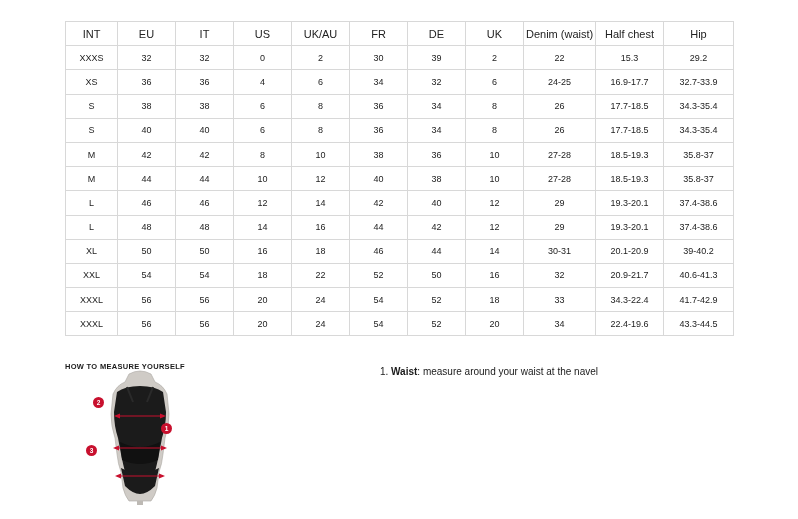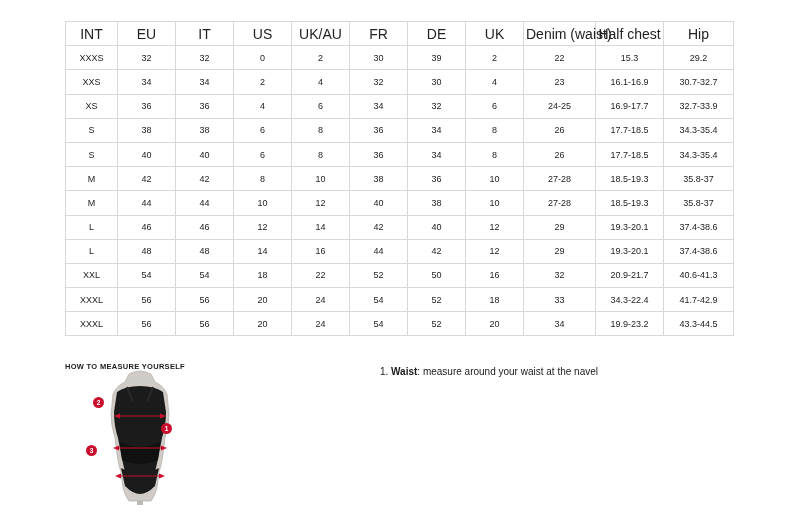--- a/index.html
+++ b/index.html
@@ -37,21 +37,21 @@
     height: 24.2px;
     font-size: 9px;
     font-weight: normal;
     text-align: center;
     vertical-align: middle;
     color: #222222;
     padding: 0 2px;
     white-space: nowrap;
   }
   table.size-table thead td {
-    font-size: 14px;
+    font-size: 11px;
     color: #222222;
   }
 
   
   .howto-title {
     position: absolute;
     left: 65px;
     top: 362px;
     font-size: 7.5px;
     font-weight: bold;
@@ -123,33 +123,20 @@
             <td>0</td>
             <td>2</td>
             <td>30</td>
             <td>39</td>
             <td>2</td>
             <td>22</td>
             <td>15.3</td>
             <td>29.2</td>
           </tr>
           <tr>
-            <td>XXS</td>
-            <td>34</td>
-            <td>34</td>
-            <td>2</td>
-            <td>4</td>
-            <td>32</td>
-            <td>30</td>
-            <td>4</td>
-            <td>23</td>
-            <td>16.1-16.9</td>
-            <td>30.7-32.7</td>
-          </tr>
-          <tr>
             <td>XS</td>
             <td>36</td>
             <td>36</td>
             <td>4</td>
             <td>6</td>
             <td>34</td>
             <td>32</td>
             <td>6</td>
             <td>24-25</td>
             <td>16.9-17.7</td>
@@ -227,20 +214,33 @@
             <td>14</td>
             <td>16</td>
             <td>44</td>
             <td>42</td>
             <td>12</td>
             <td>29</td>
             <td>19.3-20.1</td>
             <td>37.4-38.6</td>
           </tr>
           <tr>
+            <td>XL</td>
+            <td>50</td>
+            <td>50</td>
+            <td>16</td>
+            <td>18</td>
+            <td>46</td>
+            <td>44</td>
+            <td>14</td>
+            <td>30-31</td>
+            <td>20.1-20.9</td>
+            <td>39-40.2</td>
+          </tr>
+          <tr>
             <td>XXL</td>
             <td>54</td>
             <td>54</td>
             <td>18</td>
             <td>22</td>
             <td>52</td>
             <td>50</td>
             <td>16</td>
             <td>32</td>
             <td>20.9-21.7</td>
@@ -262,21 +262,21 @@
           <tr>
             <td>XXXL</td>
             <td>56</td>
             <td>56</td>
             <td>20</td>
             <td>24</td>
             <td>54</td>
             <td>52</td>
             <td>20</td>
             <td>34</td>
-            <td>19.9-23.2</td>
+            <td>22.4-19.6</td>
             <td>43.3-44.5</td>
           </tr>
         </tbody>
     </table>
   </div>
 
   <div class="howto-title">HOW TO MEASURE YOURSELF</div>
 
   <div class="figure">
     <svg width="110" height="140" viewBox="0 0 110 140" xmlns="http://www.w3.org/2000/svg">

